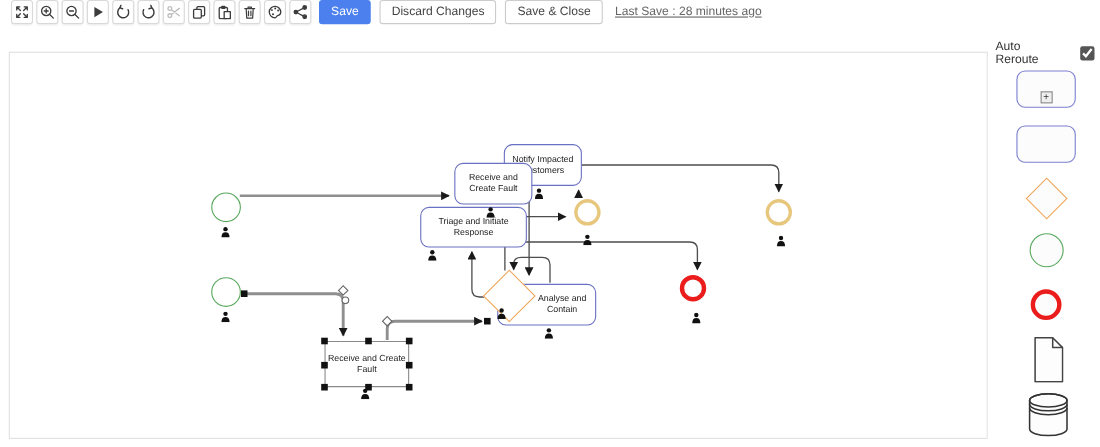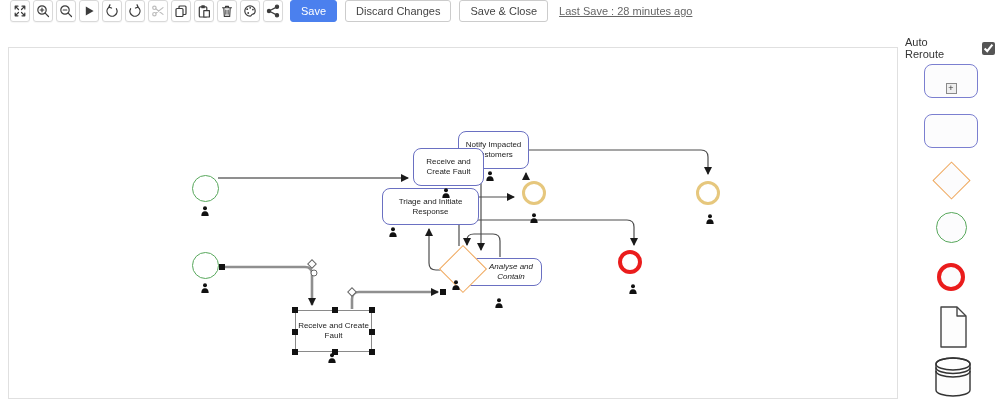--- a/index.html
+++ b/index.html
@@ -175,21 +175,21 @@
 
 <div class="node task" style="left:458px; top:131px; width:71px; height:38px; z-index:2;">
   <span>Notify Impacted Customers</span>
 </div>
 <div class="node task" style="left:413px; top:148px; width:71px; height:38px; z-index:3;">
   <span>Receive and Create Fault</span>
 </div>
 <div class="node task" style="left:360px; top:188px; width:97px; height:37px;margin-left:22px;">
   <span>Triage and Initiate Response</span>
 </div>
-<div class="node task" style="left:452px; top:258px; width:90px; height:28px; padding-left:28px;font-style:italic;">
+<div class="node task" style="left:452px; top:258px; width:90px; height:38px; padding-left:28px;">
   <span>Analyse and Contain</span>
 </div>
 
 <div class="node diamond" style="left:446px; top:252px;"></div>
 
 <div class="node circle-ev inter" style="left:522px; top:181px;"></div>
 <div class="node circle-ev inter" style="left:696px; top:181px;"></div>
 <div class="node circle-ev endev" style="left:618px; top:250px;"></div>
 
 <div class="node task selected-task" style="left:295px; top:310px; width:77px; height:42px;">

